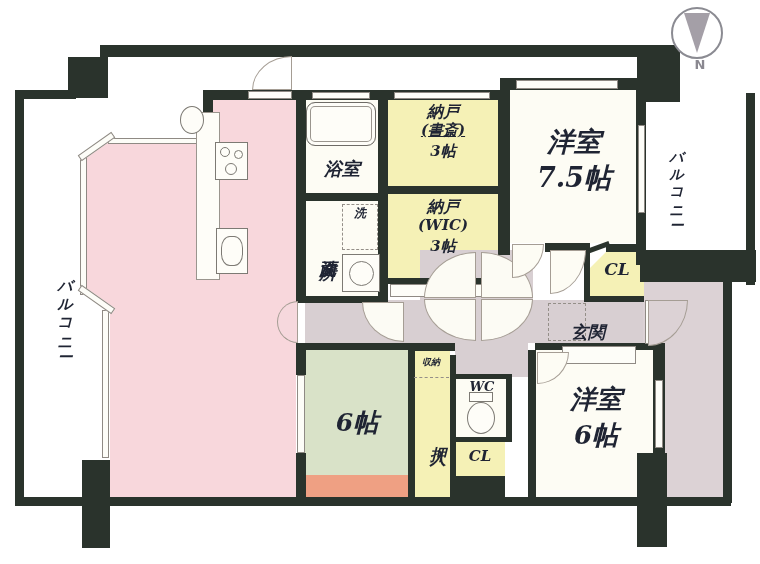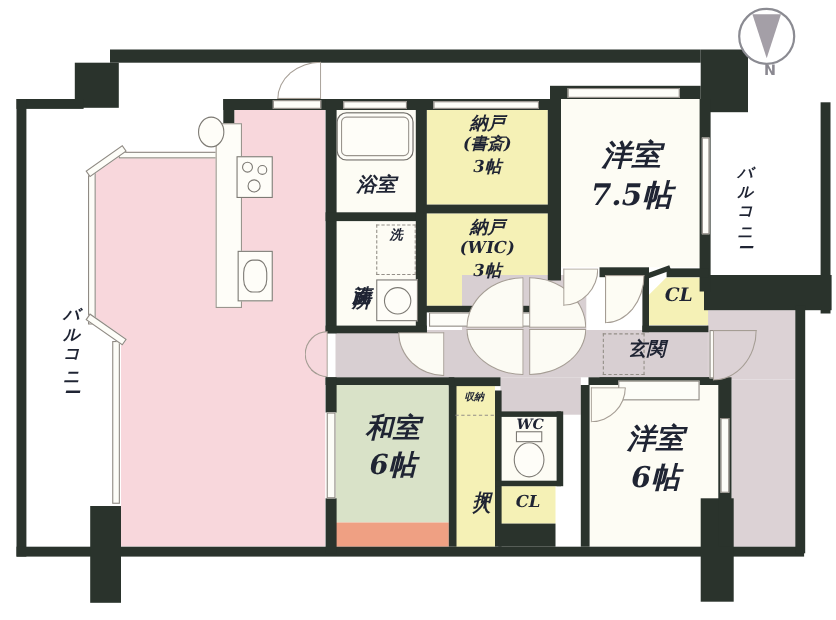--- a/index.html
+++ b/index.html
@@ -128,59 +128,57 @@
   <div class="fix" style="left:342px;top:254px;width:38px;height:38px;">
     <div class="circ" style="left:6px;top:6px;width:25px;height:25px;"></div>
   </div>
   <div class="circ" style="left:467px;top:402px;width:28px;height:32px;"></div>
   <div class="fix" style="left:469px;top:392px;width:24px;height:10px;"></div>
   <div class="circ" style="left:180px;top:106px;width:24px;height:28px;"></div>
   <div class="dashbox" style="left:548px;top:303px;width:38px;height:38px;"></div>
   <div class="dashbox" style="left:414px;top:377px;width:35px;height:0;border-width:1px 0 0 0;"></div>
 
 
-  <div class="lbl" style="left:313px;top:376px;width:88px;font-size:25px;">
-    <span>和室</span></div>
   <div class="lbl" style="left:321px;top:410px;width:72px;font-size:25px;">
     <span>6帖</span></div>
 
   <div class="lbl" style="left:517px;top:128px;width:114px;font-size:27px;">
     <span>洋室</span></div>
   <div class="lbl" style="left:510px;top:164px;width:128px;font-size:27px;">
     <span>7.5帖</span></div>
 
   <div class="lbl" style="left:547px;top:386px;width:98px;font-size:26px;">
     <span>洋室</span></div>
   <div class="lbl" style="left:560px;top:422px;width:72px;font-size:26px;">
     <span>6帖</span></div>
 
   <div class="lbl" style="left:390px;top:104px;width:106px;font-size:16px;">
     <span>納戸</span></div>
-  <div class="lbl" style="left:390px;top:123px;width:106px;font-size:15px;">
+  <div class="lbl" style="left:390px;top:123px;width:106px;font-size:15px;text-decoration:underline;">
     <span>(書斎)</span></div>
   <div class="lbl" style="left:392px;top:144px;width:102px;font-size:15px;">
     <span>3帖</span></div>
 
   <div class="lbl" style="left:390px;top:199px;width:106px;font-size:16px;">
     <span>納戸</span></div>
   <div class="lbl" style="left:390px;top:218px;width:106px;font-size:15px;">
     <span>(WIC)</span></div>
   <div class="lbl" style="left:392px;top:239px;width:102px;font-size:15px;">
     <span>3帖</span></div>
 
   <div class="lbl" style="left:308px;top:160px;width:68px;font-size:18px;">
     <span>浴室</span></div>
 
   <div class="lbl vtext" style="left:308px;top:206px;width:28px;height:86px;font-size:17px;letter-spacing:2px;">
     <span>洗面所</span></div>
 
   <div class="lbl" style="left:348px;top:207px;width:24px;font-size:12px;">
     <span>洗</span></div>
 
-  <div class="lbl" style="left:556px;top:310px;width:64px;font-size:17px;">
+  <div class="lbl" style="left:556px;top:324px;width:64px;font-size:17px;">
     <span>玄関</span></div>
 
   <div class="lbl" style="left:594px;top:261px;width:46px;font-size:17px;">
     <span>CL</span></div>
 
   <div class="lbl" style="left:458px;top:449px;width:44px;font-size:15px;">
     <span>CL</span></div>
 
   <div class="lbl" style="left:461px;top:380px;width:42px;font-size:13px;">
     <span>WC</span></div>

